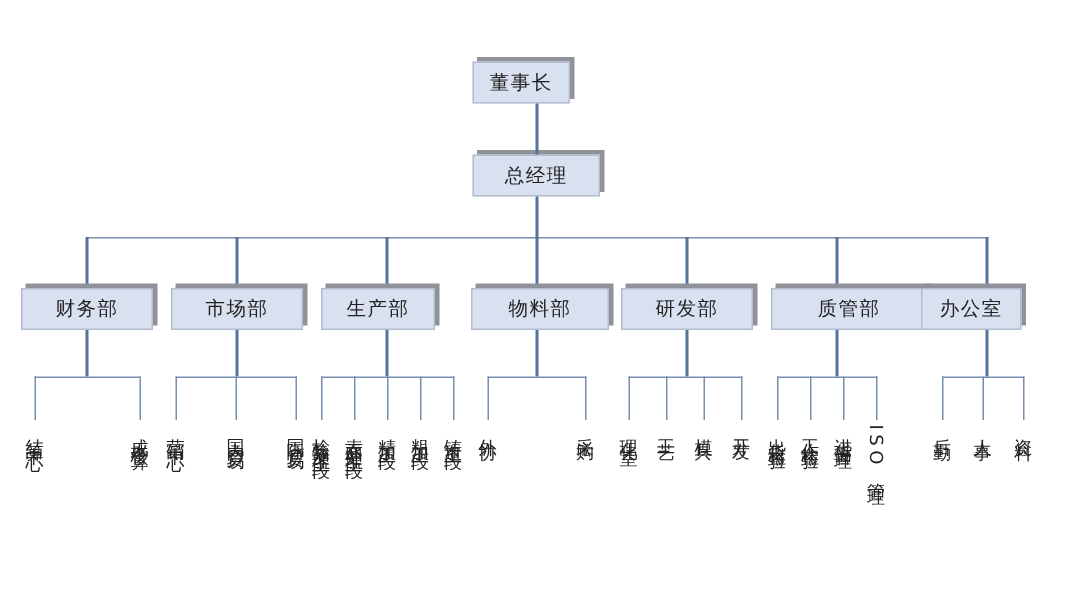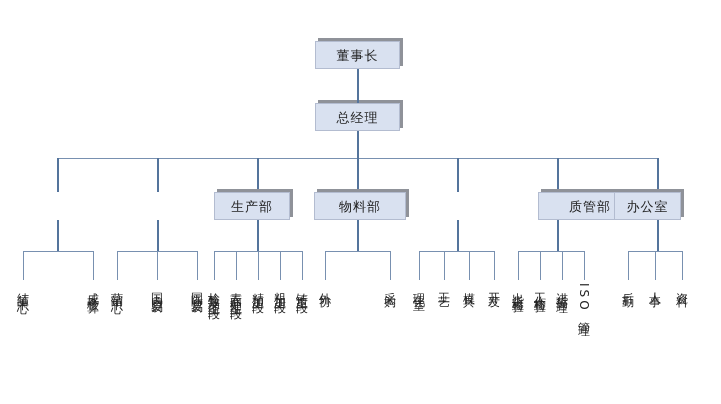--- a/index.html
+++ b/index.html
@@ -23,46 +23,55 @@
     position:absolute;writing-mode:vertical-rl;text-orientation:mixed;
     font-size:12px;color:#222;letter-spacing:3px;line-height:16px;
     white-space:nowrap;transform:translateX(-50%);
   }
 </style>
 </head>
 <body>
 
 <div id="canvas">
 
-  <div class="box" style="left:315px;top:41px;width:85px">
+  <div class="box" style="left:315px;top:41px;width:65px">
     <span class="lbl">董事长</span>
   </div>
   <div class="box" style="left:315px;top:103px;width:85px">
     <span class="lbl">总经理</span>
   </div>
 
   <div class="v" style="left:357px;top:69px;height:34px"></div>
   <div class="v" style="left:357px;top:131px;height:27px"></div>
   <div class="h" style="left:58px;top:158px;width:601px"></div>
 
   <div class="v" style="left:57px;top:158px;height:34px"></div>
   <div class="v" style="left:157px;top:158px;height:34px"></div>
   <div class="v" style="left:257px;top:158px;height:34px"></div>
   <div class="v" style="left:357px;top:158px;height:34px"></div>
   <div class="v" style="left:457px;top:158px;height:34px"></div>
   <div class="v" style="left:557px;top:158px;height:34px"></div>
   <div class="v" style="left:657px;top:158px;height:34px"></div>
 
+  <div class="box" style="left:14px;top:192px;width:88px">
+    <span class="lbl">财务部</span>
+  </div>
+  <div class="box" style="left:114px;top:192px;width:88px">
+    <span class="lbl">市场部</span>
+  </div>
   <div class="box" style="left:214px;top:192px;width:76px">
     <span class="lbl">生产部</span>
   </div>
   <div class="box" style="left:314px;top:192px;width:92px">
     <span class="lbl">物料部</span>
   </div>
-  <div class="box" style="left:538px;top:192px;width:104px">
+  <div class="box" style="left:414px;top:192px;width:88px">
+    <span class="lbl">研发部</span>
+  </div>
+  <div class="box" style="left:514px;top:192px;width:104px">
     <span class="lbl">质管部</span>
   </div>
   <div class="box" style="left:614px;top:192px;width:67px">
     <span class="lbl">办公室</span>
   </div>
 
   <div class="v" style="left:57px;top:220px;height:31px"></div>
   <div class="v" style="left:157px;top:220px;height:31px"></div>
   <div class="v" style="left:257px;top:220px;height:31px"></div>
   <div class="v" style="left:357px;top:220px;height:31px"></div>

